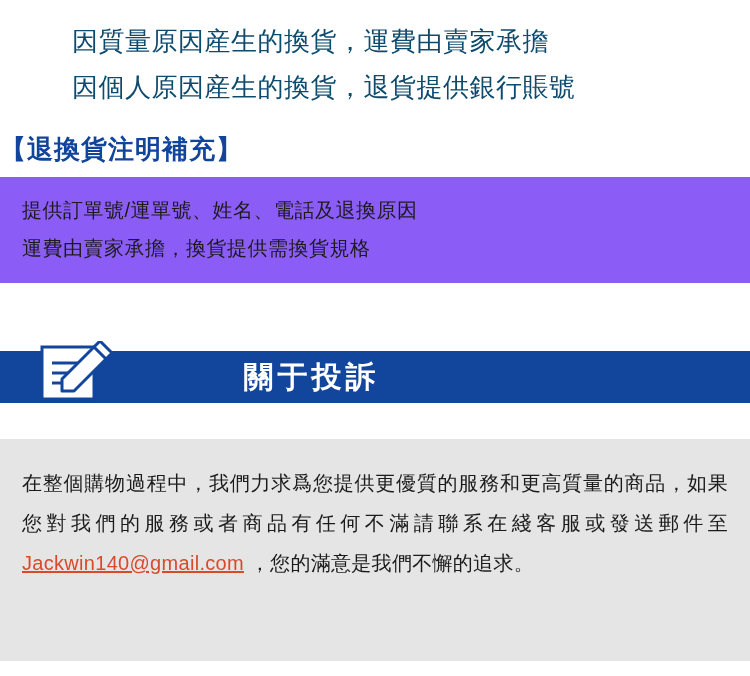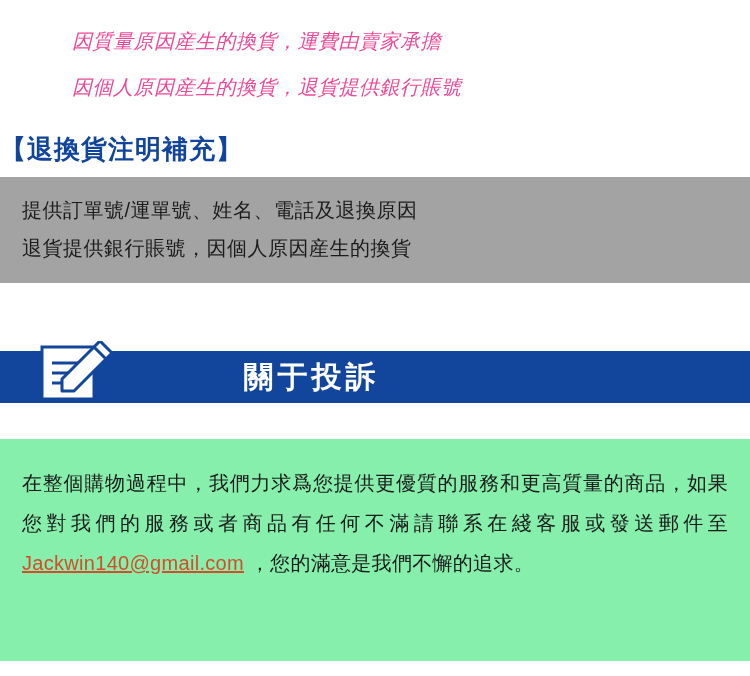--- a/index.html
+++ b/index.html
@@ -18,44 +18,43 @@
     position: relative;
     width: 750px;
     height: 676px;
   }
 
   
   .top-lines {
     padding-top: 18px;
   }
   .top-line {
-    font-size: 20px;
+    font-size: 26px;
     line-height: 46px;
-    color: #ec4899;
+    color: #0c4a6e;
     text-align: left;
     padding-left: 72px;
     letter-spacing: 0.5px;
     white-space: nowrap;
-    font-style: italic;
   }
 
   
   .section-heading {
     font-size: 26px;
     font-weight: bold;
     color: #11449b;
     margin-top: 22px;
     margin-bottom: 10px;
     letter-spacing: 1px;
     white-space: nowrap;
   }
 
   
   .note-block {
-    background: #a3a3a3;
+    background: #8b5cf6;
     padding: 14px 0 16px 0;
     margin: 0;
   }
   .note-line {
     font-size: 20px;
     line-height: 38px;
     color: #1b1b1b;
     padding-left: 22px;
     letter-spacing: 0.5px;
     white-space: nowrap;
@@ -91,21 +90,21 @@
   .banner-icon {
     position: absolute;
     left: 38px;
     top: 0px;
     width: 78px;
     height: 62px;
   }
 
   
   .body-block {
-    background: #86efac;
+    background: #e5e5e5;
     margin-top: 36px;
     padding: 24px 0 78px 0;
   }
   .body-para {
     font-size: 20px;
     line-height: 40px;
     color: #1b1b1b;
     padding: 0 22px;
     text-align: justify;
     letter-spacing: 0.3px;
@@ -122,21 +121,21 @@
 
   <div class="top-lines">
     <div class="top-line">因質量原因産生的換貨，運費由賣家承擔</div>
     <div class="top-line">因個人原因産生的換貨，退貨提供銀行賬號</div>
   </div>
 
   <div class="section-heading">【退換貨注明補充】</div>
 
   <div class="note-block">
     <div class="note-line">提供訂單號/運單號、姓名、電話及退換原因</div>
-    <div class="note-line">退貨提供銀行賬號，因個人原因産生的換貨</div>
+    <div class="note-line">運費由賣家承擔，換貨提供需換貨規格</div>
   </div>
 
   <div class="banner-wrap">
     <div class="banner-bar"></div>
     <div class="banner-title">關于投訴</div>
     <div class="banner-icon">
       <svg width="78" height="62" viewBox="0 0 78 62" xmlns="http://www.w3.org/2000/svg">
         <rect x="4" y="6" width="52" height="52" fill="#ffffff" stroke="#12459c" stroke-width="3"></rect>
         <line x1="14" y1="22" x2="40" y2="22" stroke="#12459c" stroke-width="3"></line>
         <line x1="14" y1="32" x2="40" y2="32" stroke="#12459c" stroke-width="3"></line>

